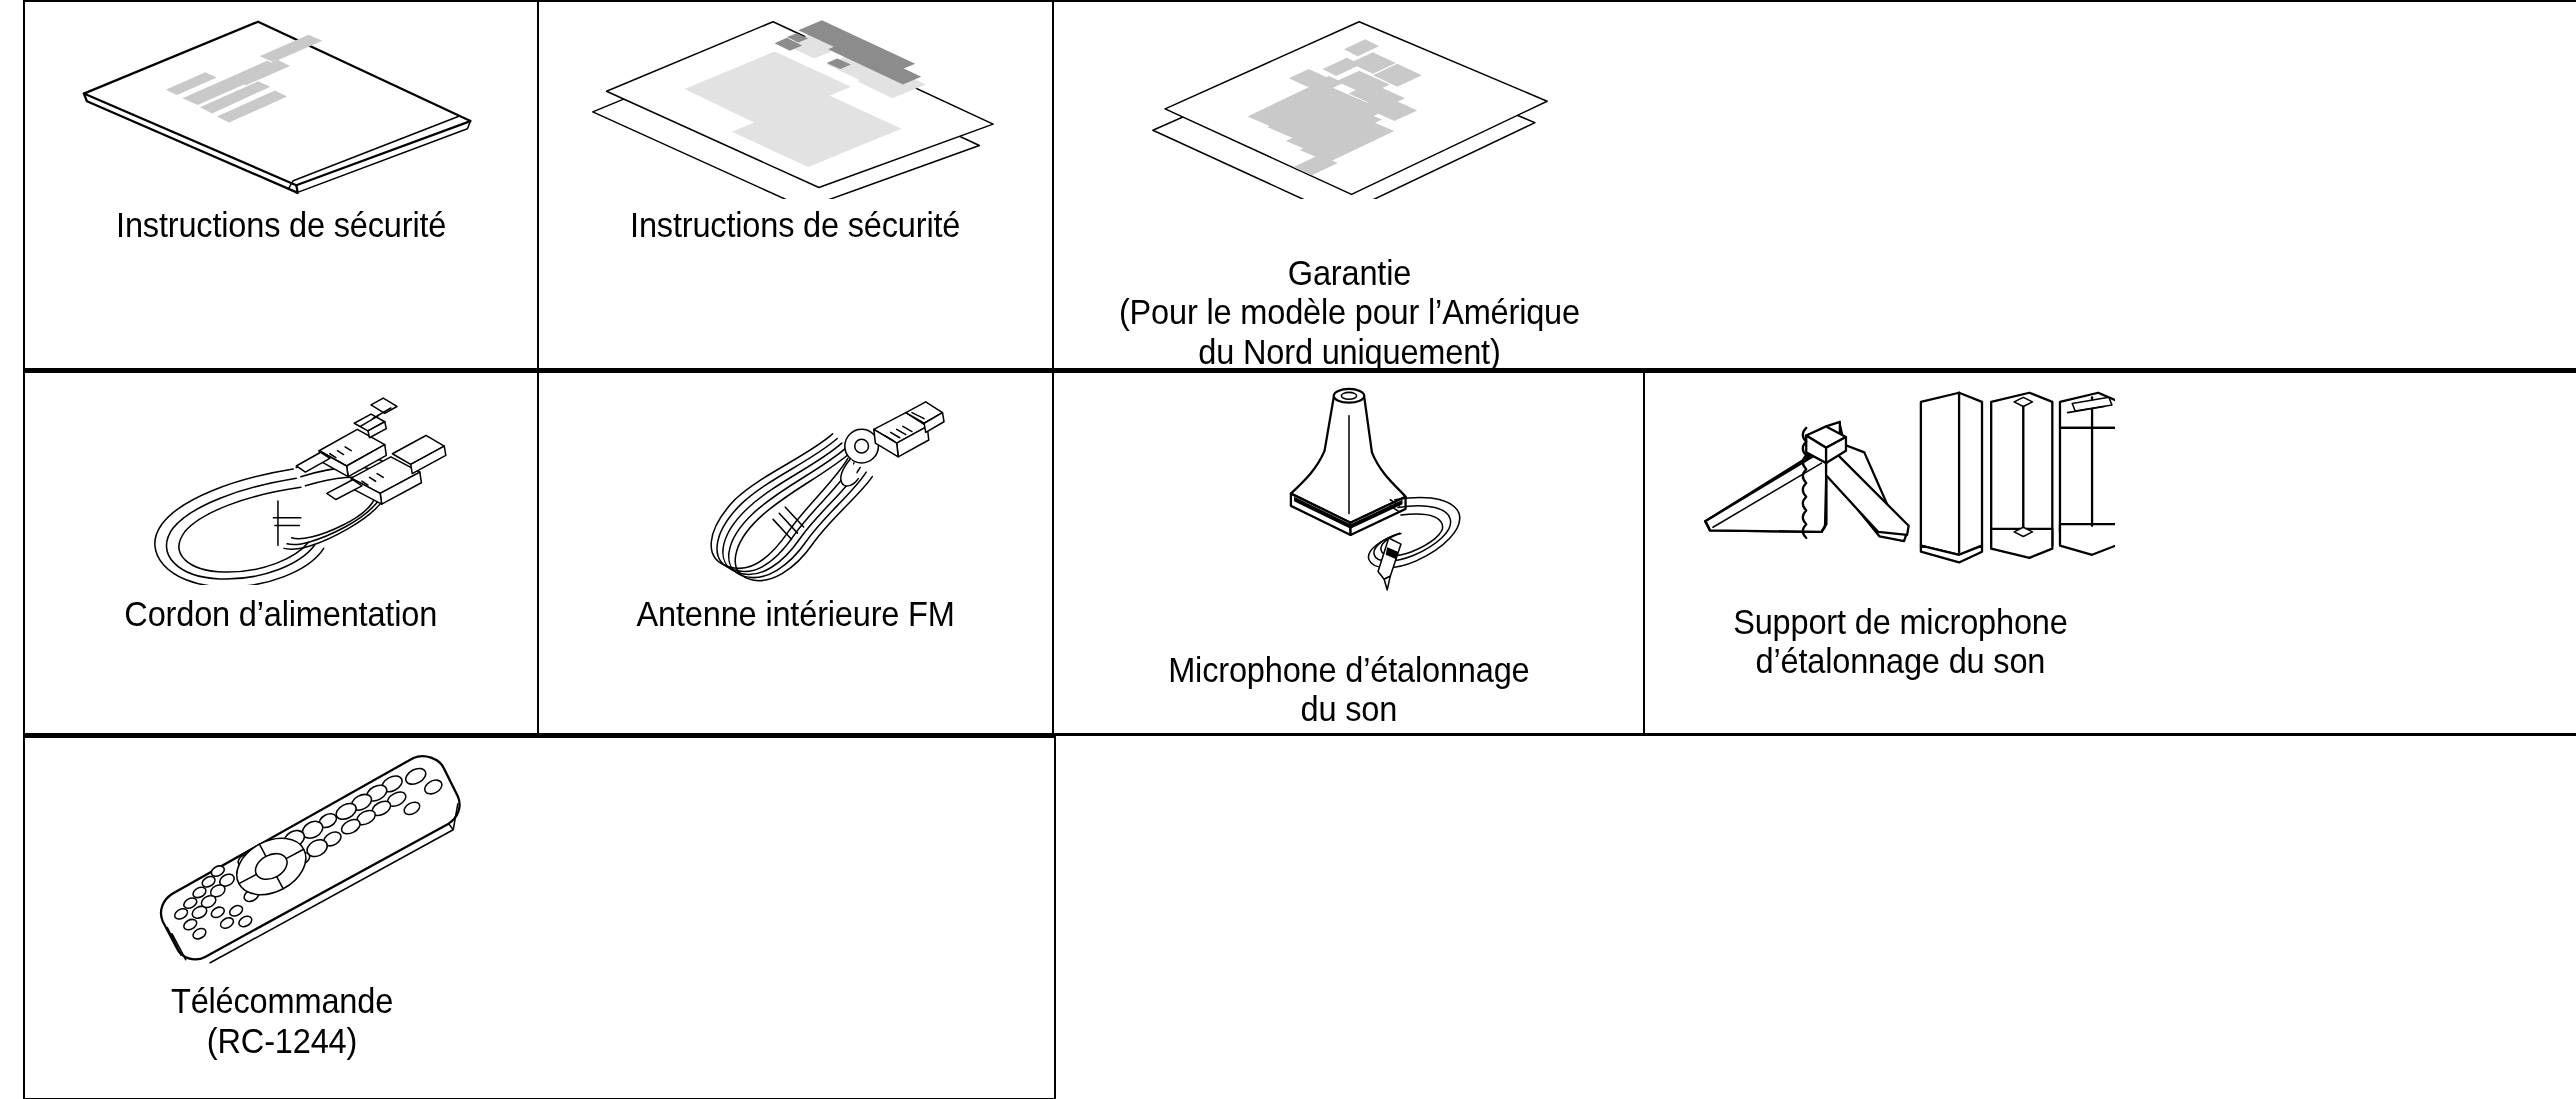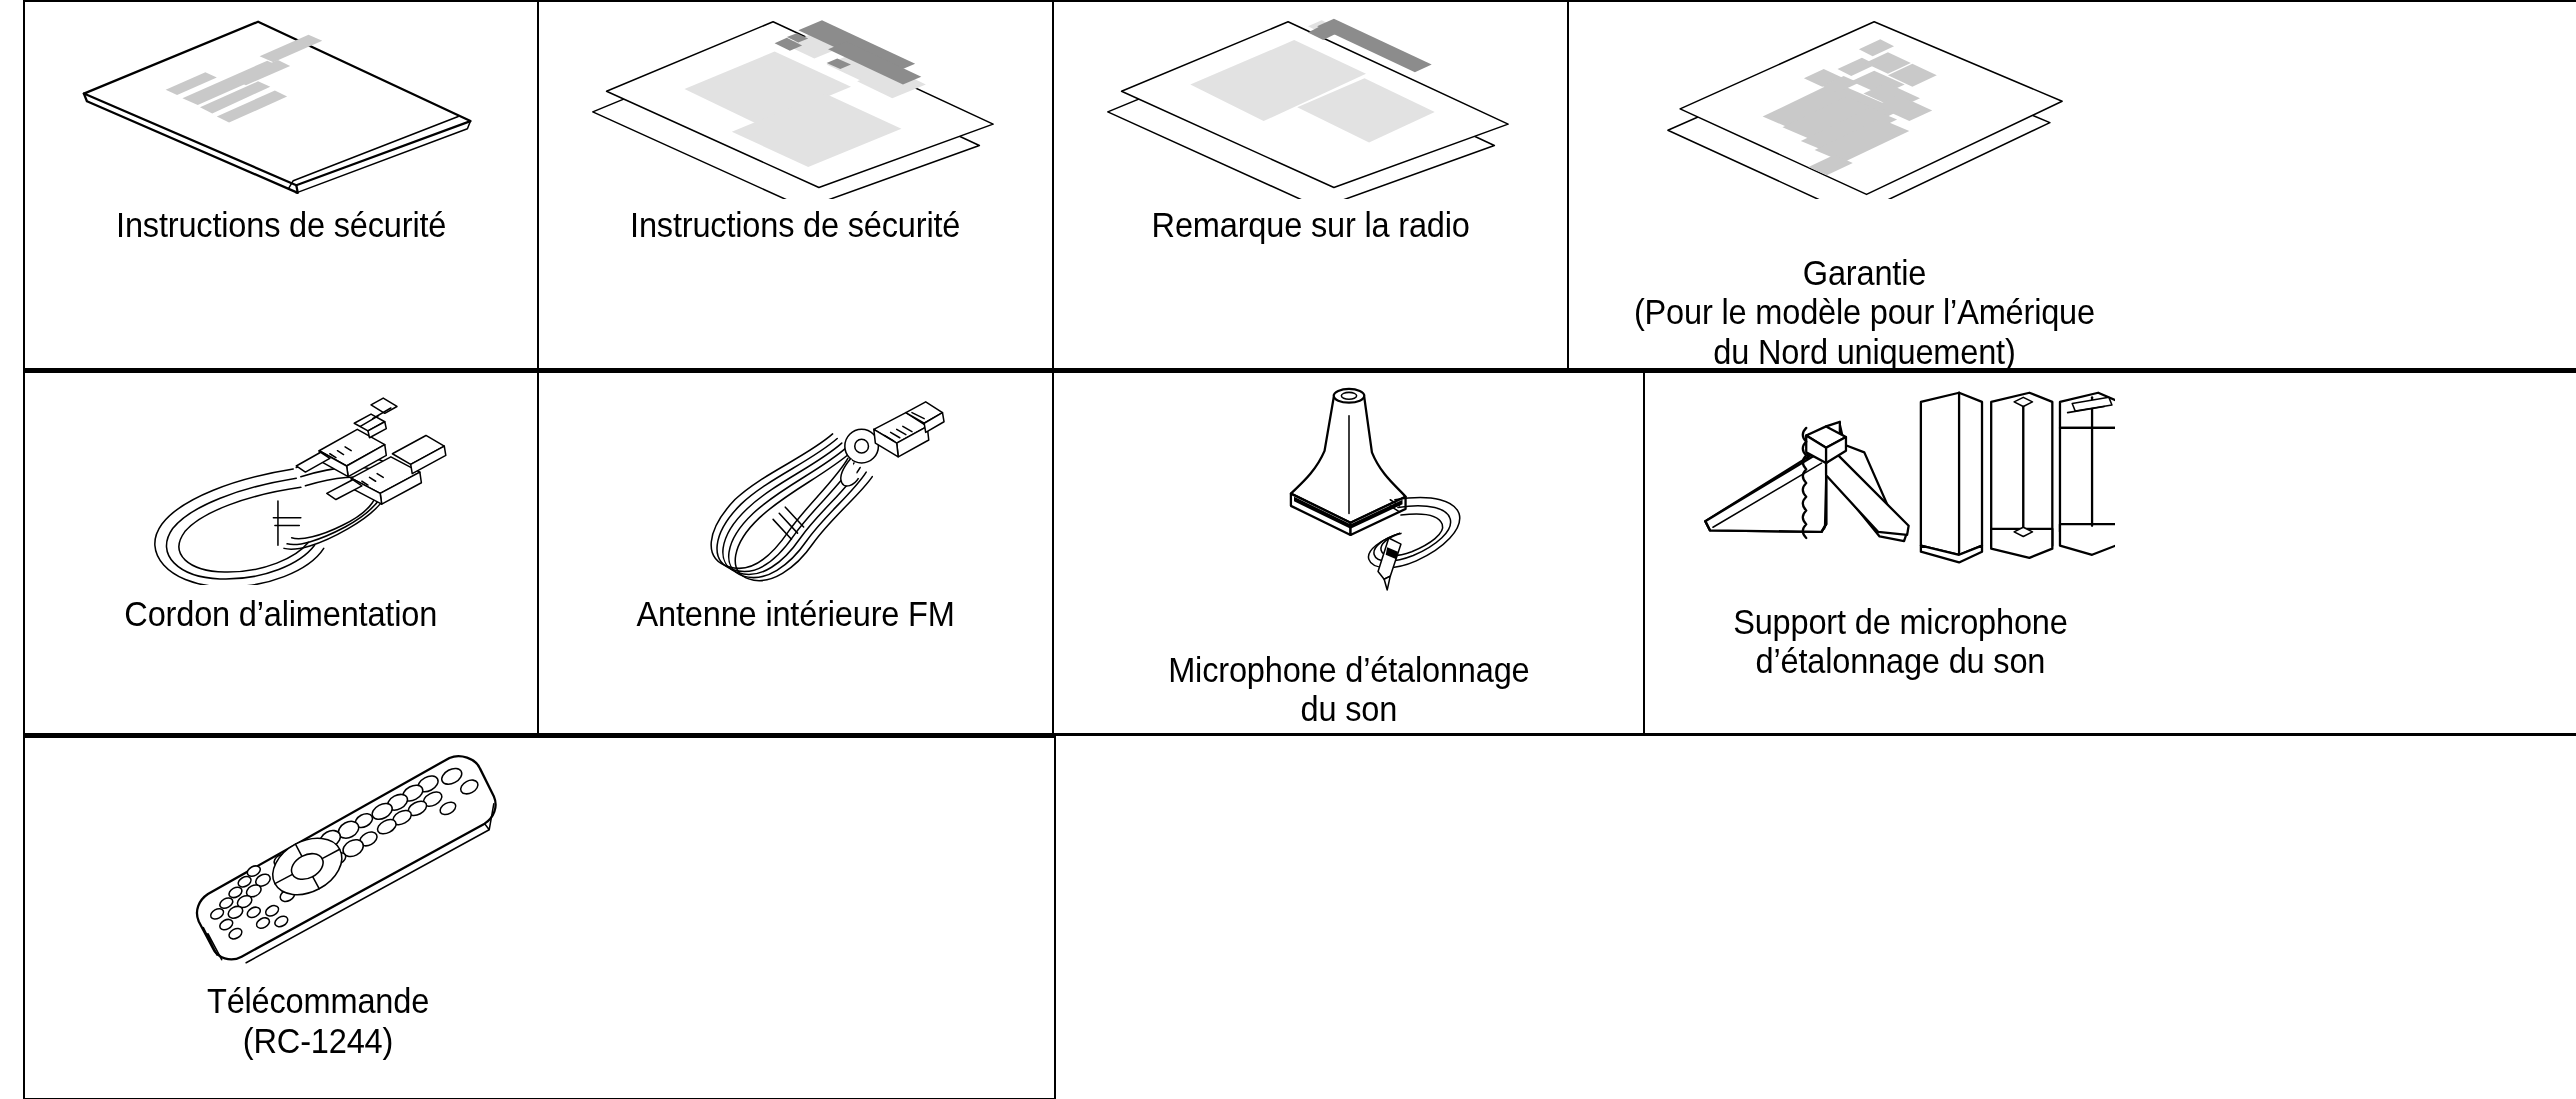--- a/index.html
+++ b/index.html
@@ -20,21 +20,21 @@
 
   
   .grid-row {
     position: absolute;
     left: 0;
     display: flex;
     background: #fff;
   }
   .row-1 { top: 0;    height: 368px; width: 2576px; border: 2.3px solid #000; border-bottom: none; }
   .row-2 { top: 368px; height: 365px; width: 2576px; border: 2.3px solid #000; border-top: 5.4px solid #000; border-bottom: none; align-items: flex-end;}
-  .row-3 { top: 733px; height: 367px; width: 1033px; border: 2.3px solid #000; border-top: 5.4px solid #000; padding-left: 36px;}
+  .row-3 { top: 733px; height: 367px; width: 1033px; border: 2.3px solid #000; border-top: 5.4px solid #000;}
 
   
   .row-3-filler {
     position: absolute;
     top: 733px;
     left: 1033px;
     width: 1543px;
     height: 3.1px;
     background: #000;
   }
@@ -135,38 +135,20 @@
             <path d="M322 54 L346 44 L444 90 L420 100 Z"></path>
             <path d="M252 46 L268 39 L288 49 L272 56 Z"></path>
             <path d="M268 38 L281 33 L296 40 L283 45 Z"></path>
             <path d="M320 72 L334 66 L352 74 L338 80 Z"></path>
           </g>
         </svg>
       </span>
       <div class="label r1-label">Instructions de sécurité</div>
     </div>
 
-    <div class="cell c2">
-      <span class="illus">
-        <svg width="428" height="191" viewBox="0 0 560 250">
-          <path class="fill-w2" d="M232 46 L520 180 L292 262 L14 136 Z"></path>
-          <path class="fill-w2" d="M250 18 L538 152 L310 235 L32 109 Z"></path>
-          <g class="gr-pg">
-            <path d="M122 100 L258 42 L352 86 L218 148 Z"></path>
-            <path d="M262 130 L350 92 L442 136 L356 176 Z"></path>
-            <path d="M276 24 L294 16 L318 28 L300 36 Z"></path>
-          </g>
-          <g class="gr-md">
-            <path d="M288 24 L310 14 L438 74 L416 84 Z"></path>
-            <path d="M276 32 L292 24 L312 34 L296 42 Z"></path>
-          </g>
-        </svg>
-      </span>
-      <div class="label r1-label">Remarque sur la radio</div>
-    </div>
 
     <div class="cell c3">
       <span class="illus">
         <svg width="428" height="191" viewBox="0 0 560 250">
           <path class="fill-w2" d="M276 48 L522 150 L266 272 L22 160 Z"></path>
           <path class="fill-w2" d="M292 18 L538 122 L282 244 L38 132 Z"></path>
           <g class="gr-lt">
             <path d="M146 142 L240 97 L326 134 L232 179 Z"></path>
             <path d="M172 156 L256 116 L298 134 L214 174 Z"></path>
             <path d="M196 174 L286 131 L322 146 L232 189 Z"></path>

